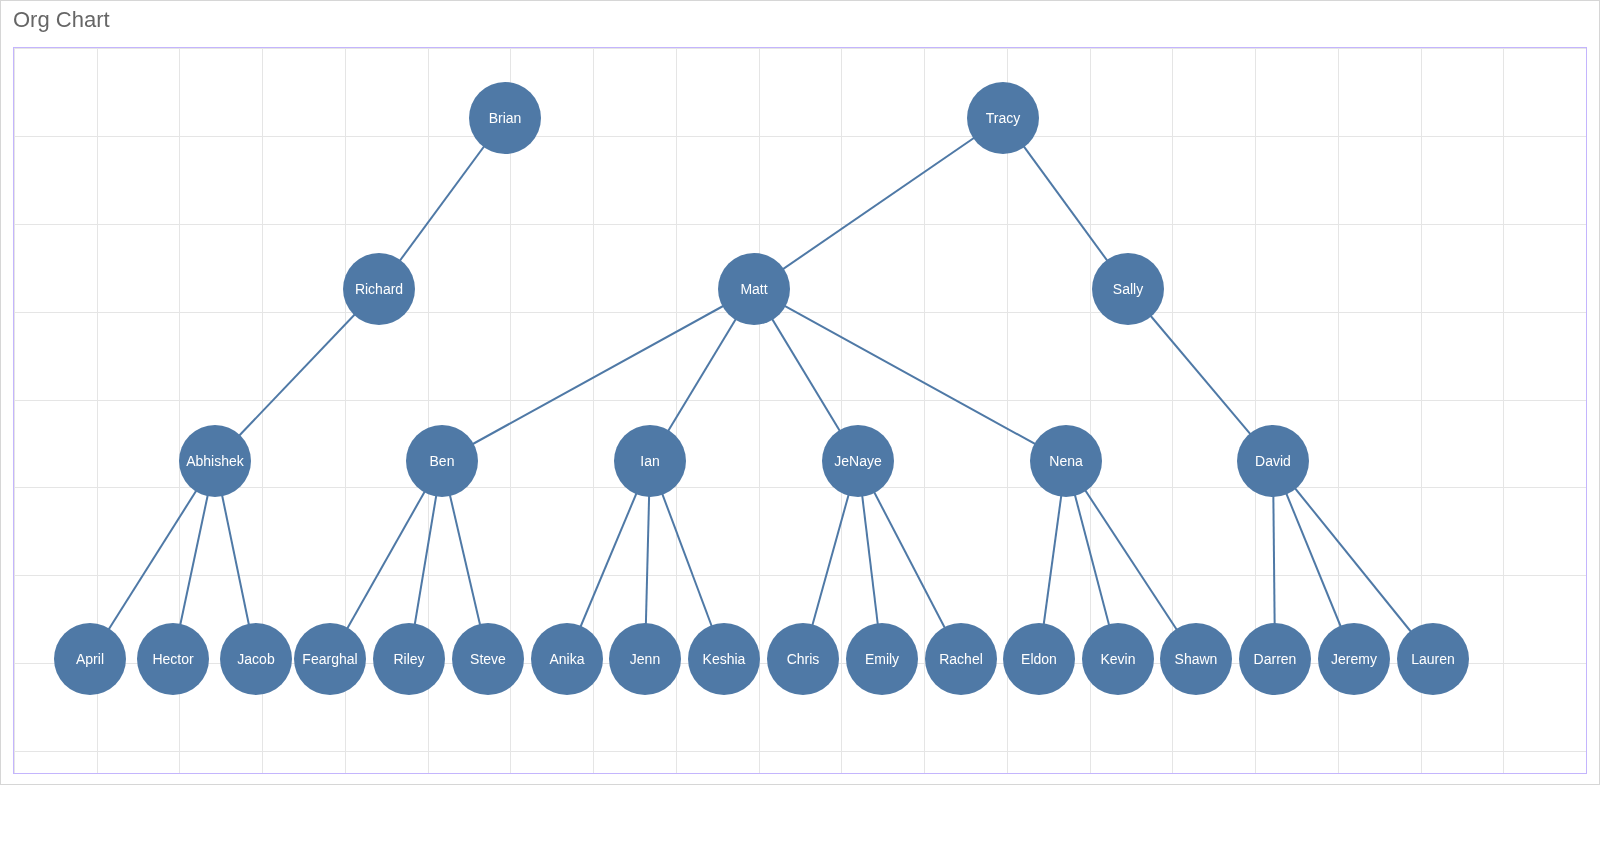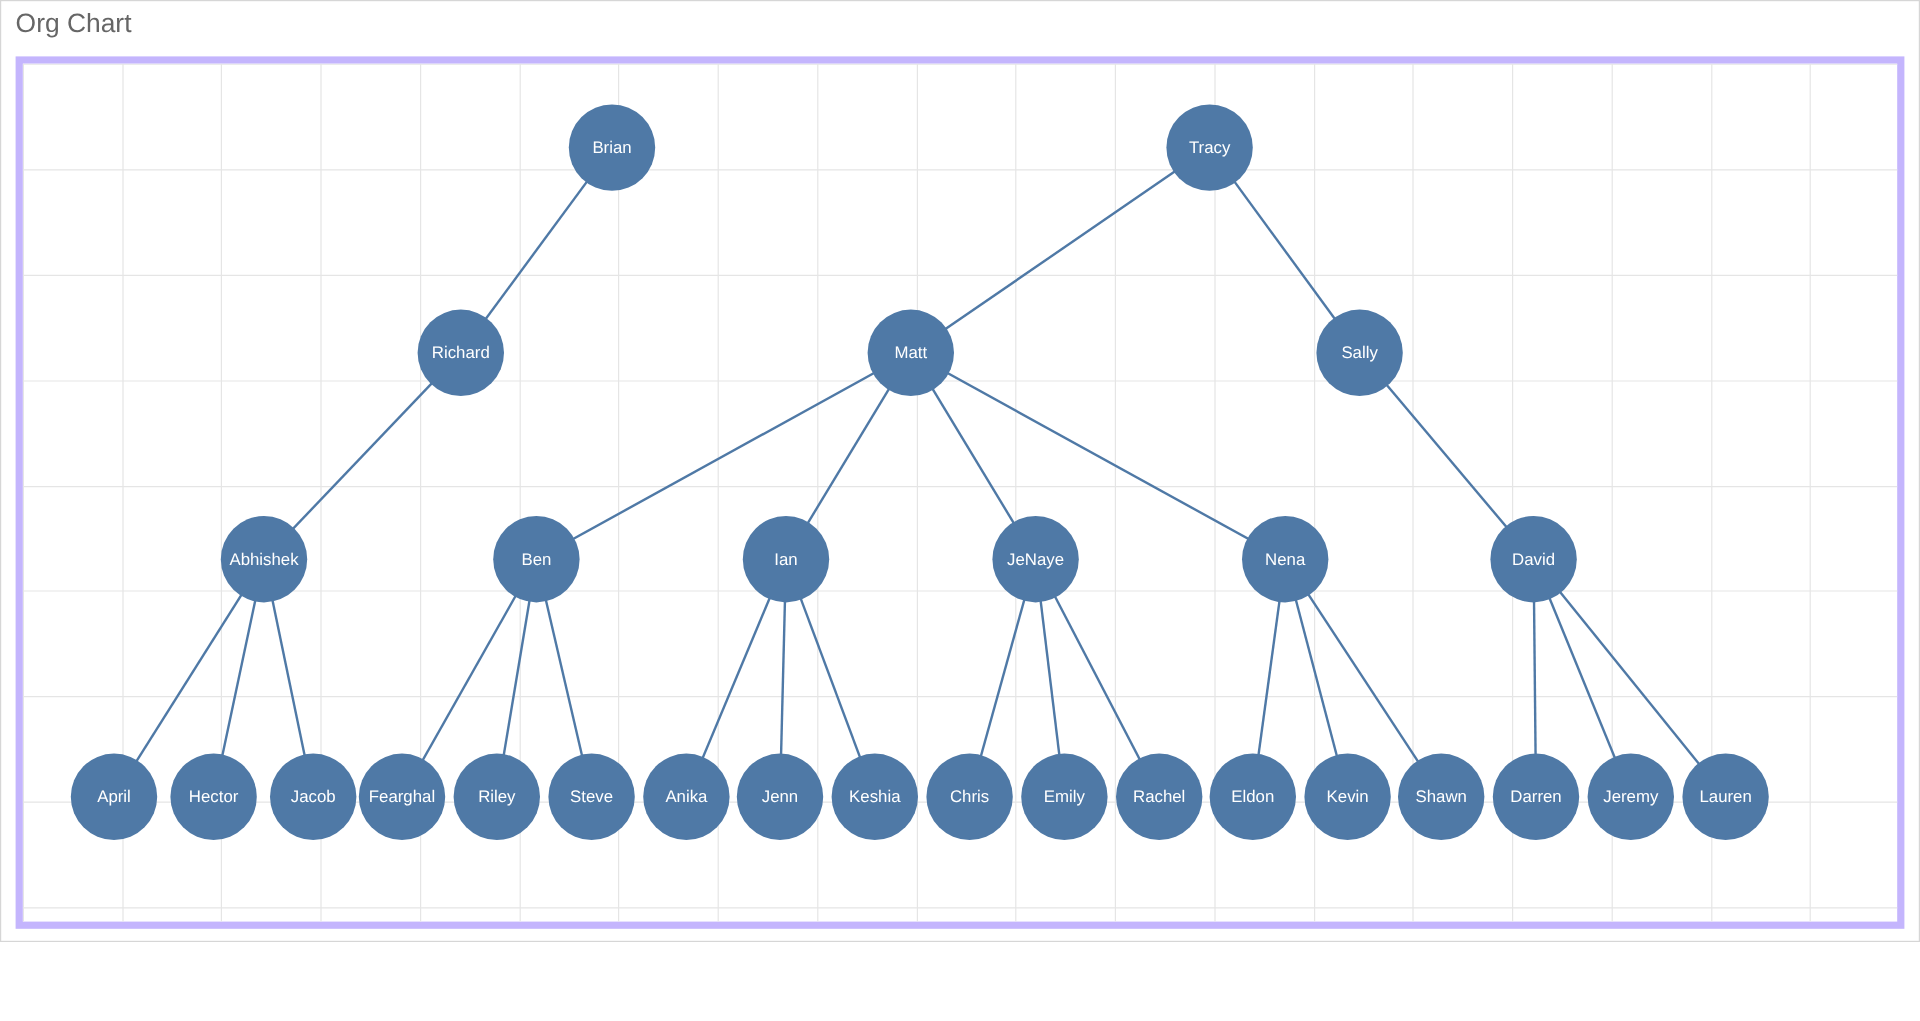--- a/index.html
+++ b/index.html
@@ -24,21 +24,21 @@
     color: #666;
     padding: 6px 12px 8px 12px;
     font-weight: 400;
   }
   .chart-area {
     position: absolute;
     left: 12px;
     right: 12px;
     top: 46px;
     bottom: 10px;
-    border: 6px solid #c4b5fd;
+    border: 1px solid #c4b5fd;
     box-sizing: border-box;
     overflow: hidden;
   }
   svg {
     display: block;
   }
   .grid line {
     stroke: #e5e5e5;
     stroke-width: 1;
   }

